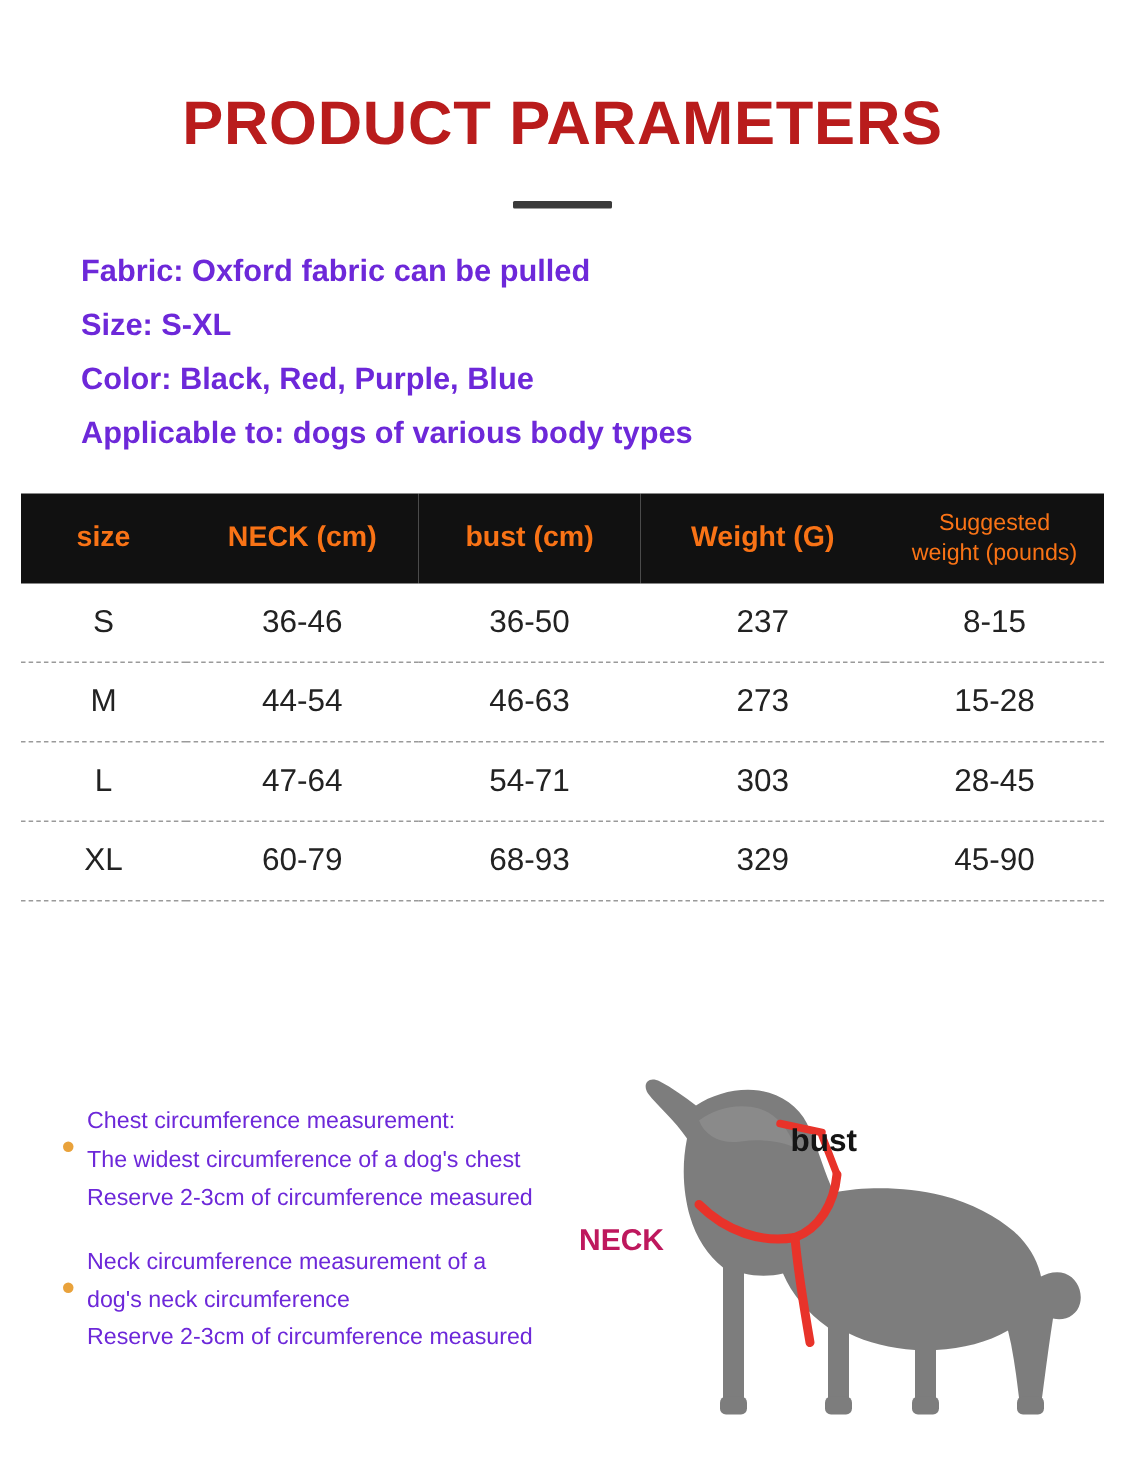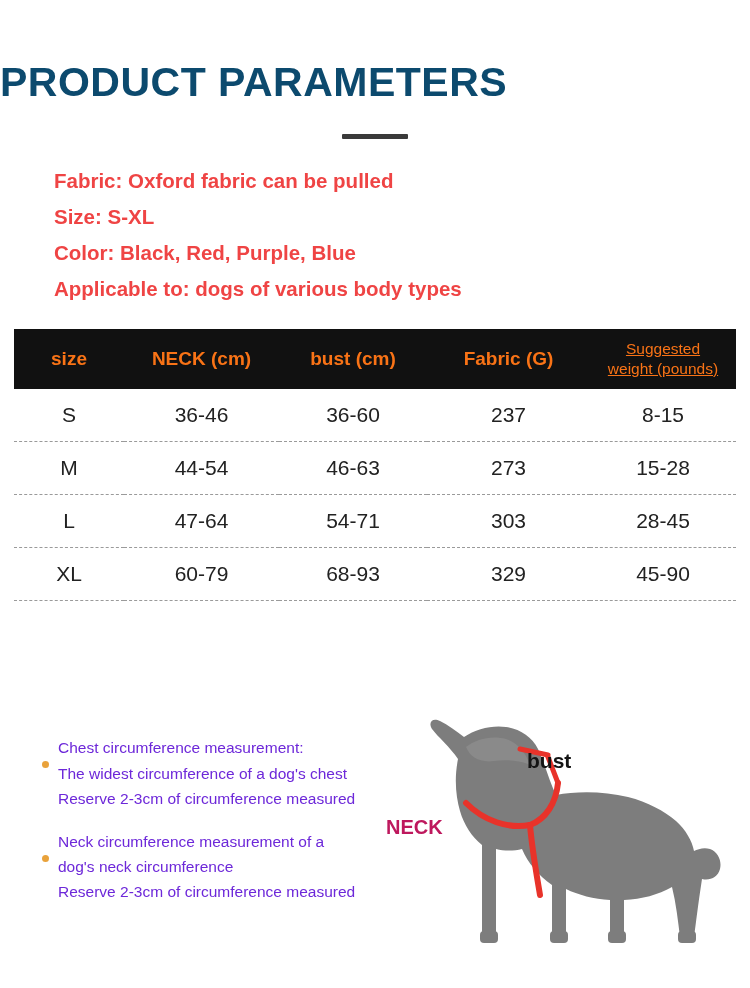--- a/index.html
+++ b/index.html
@@ -14,40 +14,40 @@
     color: #1c1c1c;
     overflow: hidden;
     position: relative;
   }
   .page {
     position: relative;
     width: 750px;
     height: 988px;
   }
   .title {
-    text-align: left;
+    text-align: center;
     font-size: 41px;
     font-weight: bold;
     letter-spacing: 0.5px;
-    color: #0c4a6e;
+    color: #b91c1c;
     padding-top: 33px;
     line-height: 1.1;
   }
   .title-rule {
     width: 66px;
     height: 5px;
     background: #3a3a3a;
     margin: 28px auto 0 auto;
     border-radius: 1px;
   }
   .specs {
     margin: 24px 15px 0 54px;
     font-size: 20.5px;
     font-weight: bold;
-    color: #ef4444;
+    color: #6d28d9;
     line-height: 1.77;
   }
   .spec-line {
     white-space: nowrap;
   }
 
   
   .table-wrap {
     margin: 21px 14px 0 14px;
   }
@@ -62,21 +62,20 @@
     font-size: 19px;
     font-weight: bold;
     height: 58px;
     vertical-align: middle;
     text-align: center;
   }
   table.size-table thead th.small {
     font-size: 15.5px;
     font-weight: normal;
     line-height: 1.3;
-    text-decoration: underline;
   }
   table.size-table tbody td {
     height: 50px;
     text-align: center;
     font-size: 21px;
     color: #222222;
     border-bottom: 1px dashed #9a9a9a;
     vertical-align: middle;
   }
   table.size-table tbody tr:last-child td {
@@ -175,32 +174,32 @@
           <col class="c2">
           <col class="c3">
           <col class="c4">
           <col class="c5">
       </colgroup>
       <thead>
         <tr>
           <th>size</th>
           <th>NECK (cm)</th>
           <th>bust (cm)</th>
-          <th>Fabric (G)</th>
+          <th>Weight (G)</th>
           <th class="small">
             <div>Suggested</div>
             <div>weight (pounds)</div>
           </th>
         </tr>
       </thead>
       <tbody>
         <tr>
           <td>S</td>
           <td>36-46</td>
-          <td>36-60</td>
+          <td>36-50</td>
           <td>237</td>
           <td>8-15</td>
         </tr>
         <tr>
           <td>M</td>
           <td>44-54</td>
           <td>46-63</td>
           <td>273</td>
           <td>15-28</td>
         </tr>

